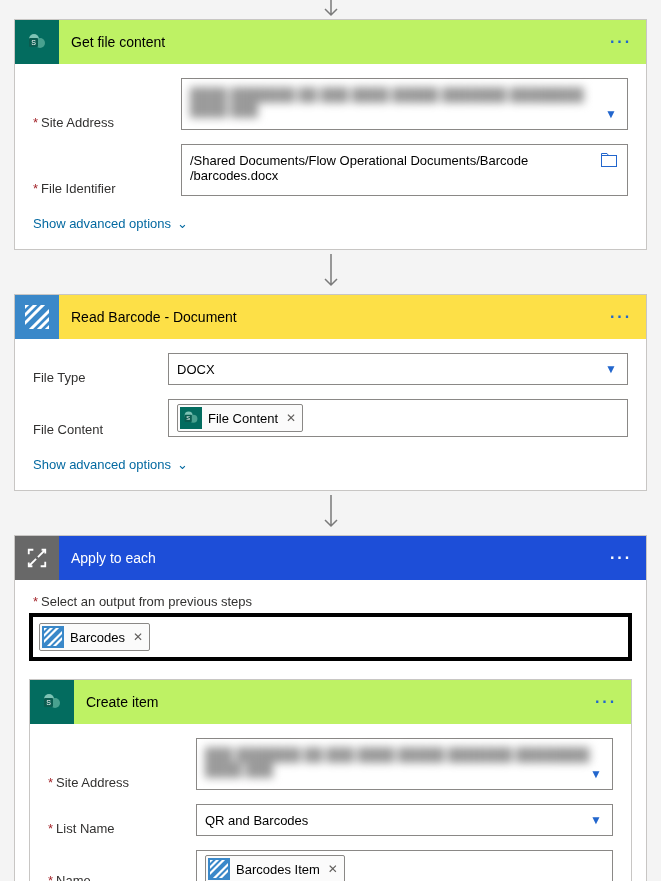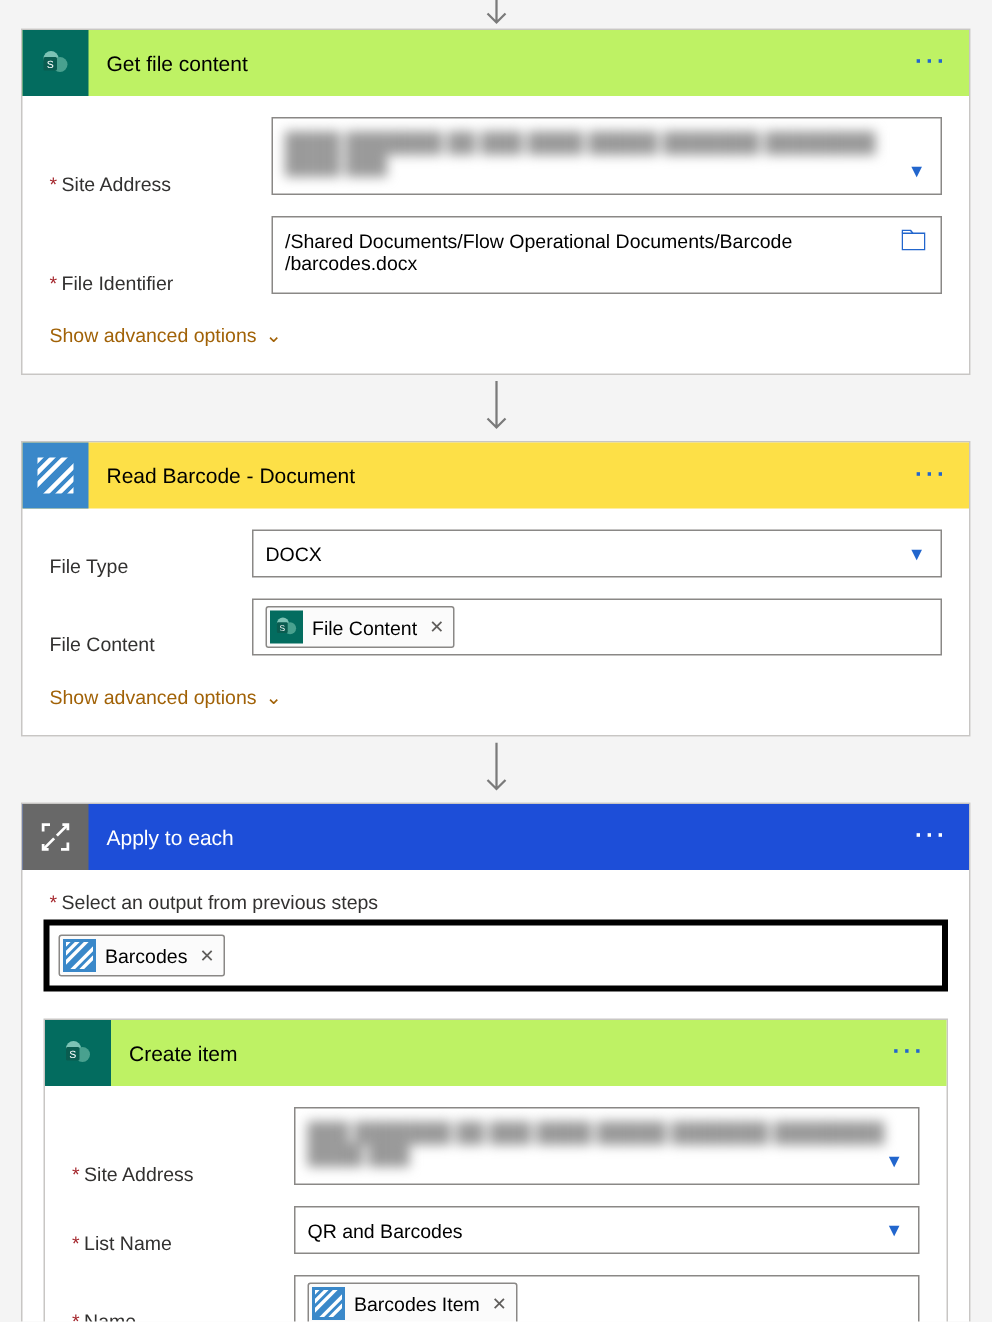--- a/index.html
+++ b/index.html
@@ -25,21 +25,21 @@
 .finput.tall{min-height:52px;align-items:flex-start;padding-top:8px}
 .chev{position:absolute;right:10px;color:#2266cd;font-size:12px;top:50%;transform:translateY(-50%)}
 .chev.btm{top:auto;bottom:8px;transform:none}
 .folder-iko{position:absolute;right:10px;top:8px;color:#2266cd}
 .blur{filter:blur(4px);color:#999;user-select:none}
 .token{display:inline-flex;align-items:center;background:#fbfbfb;border:1px solid #8a8886;border-radius:2px;padding:2px 6px 2px 2px;font-size:13px;gap:6px}
 .token-icon{width:22px;height:22px;display:flex;align-items:center;justify-content:center;color:#fff;font-size:11px}
 .ti-sp{background:#036c5f}
 .ti-enc{background:#3a88c9}
 .token-x{color:#605e5c;cursor:pointer;font-size:12px;margin-left:2px}
-.adv{color:#a16207;font-size:13px;padding:6px 0 12px 0;cursor:pointer;display:inline-flex;align-items:flex-start;gap:6px}
+.adv{color:#0369a1;font-size:13px;padding:6px 0 12px 0;cursor:pointer;display:inline-flex;align-items:flex-start;gap:6px}
 .arrow-down{width:26px;display:flex;justify-content:center;margin:4px auto}
 .arrow-svg{stroke:#7a7a7a;fill:none;stroke-width:1.5}
 .ae-container{background:#fff;border:1px solid #c8c6c4}
 .ae-body{padding:14px 14px 6px 14px}
 .ae-label{font-size:13px;color:#323130;margin-bottom:4px;margin-left:4px}
 .ae-label .req{color:#a4262c}
 .ae-input{border:4px solid #000000;padding:6px;margin-bottom:18px}
 .nested{margin:0 0 12px 0}
 svg.hatch{width:24px;height:24px}
 svg.hatch rect{fill:#3a88c9}

